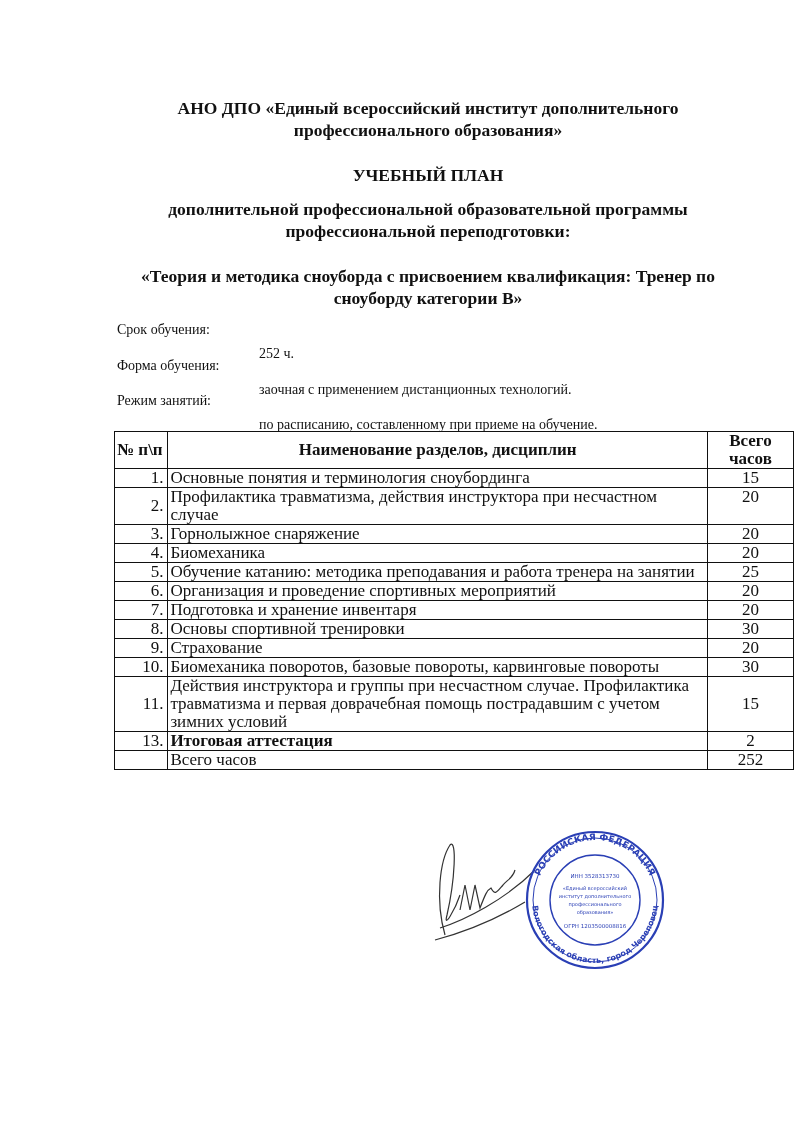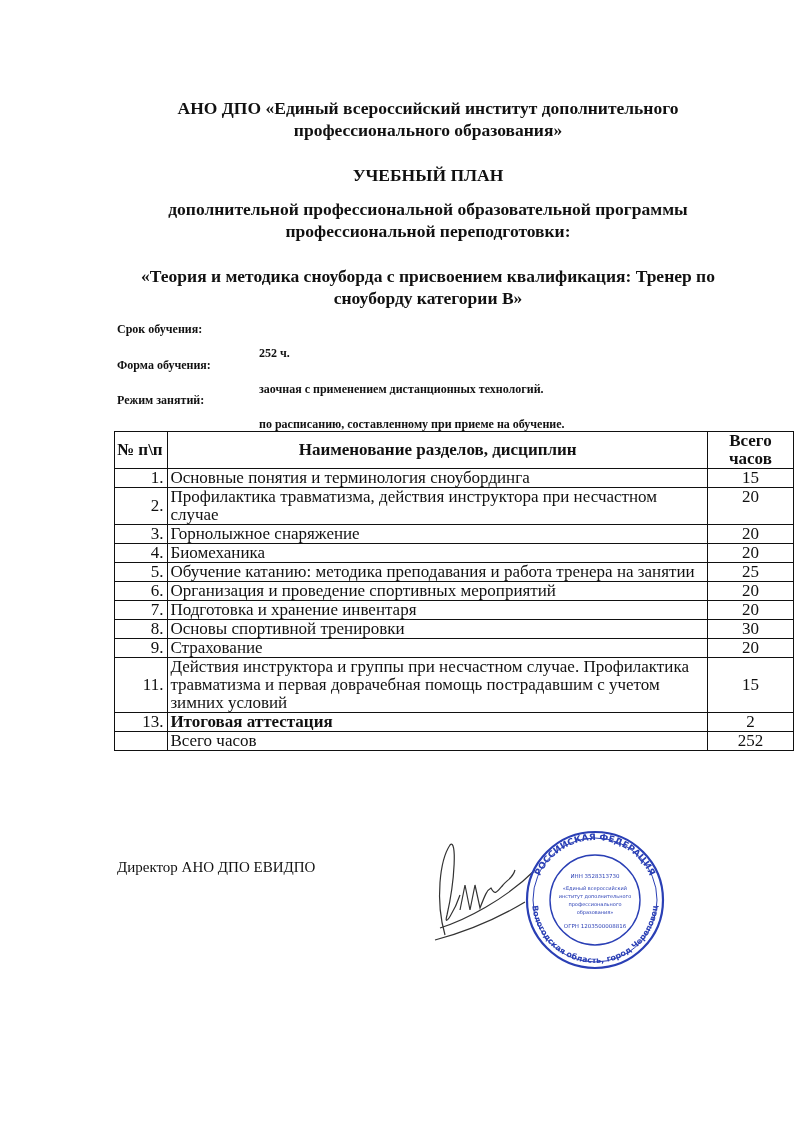--- a/index.html
+++ b/index.html
@@ -3,21 +3,21 @@
   <meta charset="utf-8">
   <style>
     html, body { margin: 0; padding: 0; background: #ffffff; }
     body { width: 800px; height: 1130px; position: relative; overflow: hidden;
            font-family: "Liberation Serif", serif; color: #111; }
     .center { position: absolute; left: 0; width: 856px; text-align: center; font-weight: bold; font-size: 17.5px; line-height: 22px; }
     #org { top: 97px; }
     #plan-title { top: 164px; }
     #prog { top: 198px; }
     #prog-name { top: 265px; }
-    .meta { position: absolute; left: 117px; font-weight: bold; font-size: 12px; }
+    .meta { position: absolute; left: 117px; font-weight: normal; font-size: 14px; }
     .meta .k { display: inline-block; }
     .meta .v { position: absolute; white-space: nowrap; margin-top: 24px; }
     #m1 { top: 322px; } #m1 .v { left: 142px; }
     #m2 { top: 358px; } #m2 .v { left: 142px; }
     #m3 { top: 393px; } #m3 .v { left: 142px; }
 
     table { position: absolute; left: 114px; top: 431px; width: 680px; border-collapse: collapse; font-size: 17px; }
     td, th { border: 1.3px solid #111; padding: 0 2px; line-height: 18px; vertical-align: middle; }
     th { font-weight: bold; height: 36px; }
     th.c-num { width: 44px; text-align: left; padding-left: 2px; }
@@ -118,41 +118,45 @@
         <td class="num">8.</td>
         <td class="name">Основы спортивной тренировки</td>
         <td class="hrs">30</td>
       </tr>
       <tr>
         <td class="num">9.</td>
         <td class="name">Страхование</td>
         <td class="hrs">20</td>
       </tr>
       <tr>
+        <td class="num">10.</td>
+        <td class="name">Биомеханика поворотов, базовые повороты, карвинговые повороты</td>
+        <td class="hrs">30</td>
+      </tr>
+      <tr>
         <td class="num">11.</td>
         <td class="name">Действия инструктора и группы при несчастном случае. Профилактика травматизма и первая доврачебная помощь пострадавшим с учетом зимних условий</td>
         <td class="hrs">15</td>
       </tr>
       <tr class="bold">
         <td class="num">13.</td>
         <td class="name">Итоговая аттестация</td>
         <td class="hrs">2</td>
       </tr>
     </tbody>
   <tfoot>
     <tr>
       <td class="num"></td>
       <td class="name">Всего часов</td>
       <td class="hrs">252</td>
     </tr>
   </tfoot>
 </table>
 
 <div id="sign">
-  <div>Директор АНО ДПО ЕВИДПО</div>
 </div>
 
 <svg id="signature" width="120" height="110" viewBox="0 0 120 110">
   <g fill="none" stroke="#333" stroke-width="1.2">
     <path d="M20 95 C 10 60, 15 20, 25 5 C 32 -2, 30 40, 22 75 C 18 90, 30 70, 35 55"></path>
     <path d="M15 88 C 40 80, 80 60, 110 30"></path>
     <path d="M35 70 L 40 45 L 45 70 L 50 45 L 55 68 C 60 55, 62 50, 66 48 C 70 56, 72 52, 78 45 C 82 40, 88 38, 90 30"></path>
     <path d="M10 100 C 40 92, 70 80, 100 62"></path>
   </g>
 </svg>

